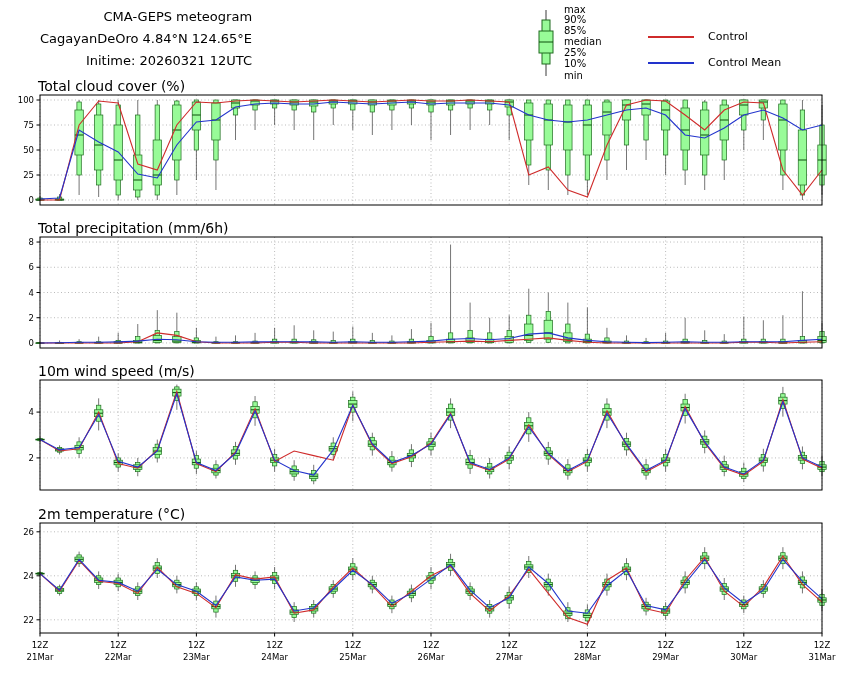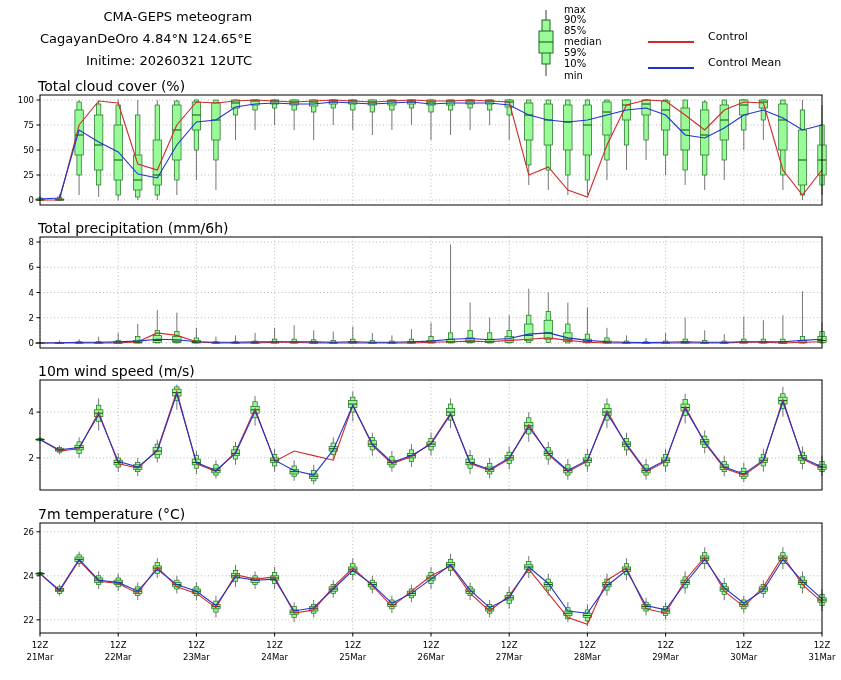--- a/index.html
+++ b/index.html
@@ -3,21 +3,21 @@
 <meta charset="utf-8">
 <style>
   html,body{margin:0;padding:0;}
   body{width:841px;height:680px;background:#ffffff;font-family:"DejaVu Sans","Liberation Sans",sans-serif;color:#000;}
   .page{position:relative;width:841px;height:680px;overflow:hidden;background:#fff;}
   .hdr{position:absolute;left:40px;top:6px;font-size:13px;line-height:22px;text-align:right;}
   .panel-title{position:absolute;font-size:14px;}
   #chart-svg{position:absolute;left:0;top:0;}
   .legend-glyph{position:absolute;left:536px;top:8px;}
   .lg-label{position:absolute;left:564px;font-size:10px;line-height:8px;white-space:nowrap;}
-  .legend-entry{position:absolute;left:648px;display:flex;align-items:flex-end;}
+  .legend-entry{position:absolute;left:648px;display:flex;align-items:center;}
   .legend-line{display:inline-block;width:46px;height:2px;margin-right:14px;}
   .legend-text{font-size:11px;}
   svg text{font-family:"DejaVu Sans","Liberation Sans",sans-serif;}
 </style>
 </head>
 <body>
 
 <div class="page">
 
   <svg id="chart-svg" width="841" height="680" viewBox="0 0 841 680">
@@ -830,31 +830,31 @@
   <svg class="legend-glyph" width="22" height="72" viewBox="0 0 22 72">
     <line class="lg-wh" x1="10" y1="2" x2="10" y2="68" stroke="#3a3a3a"></line>
     <rect class="lg-box" x="6" y="12" width="8" height="44" fill="#98fb98" stroke="#1e6b1e"></rect>
     <rect class="lg-box" x="3" y="23" width="14" height="22" fill="#98fb98" stroke="#1e6b1e"></rect>
     <line class="lg-med" x1="3" y1="34" x2="17" y2="34" stroke="#0c4f0c"></line>
   </svg>
   <span class="lg-label" style="top:6px">max</span>
   <span class="lg-label" style="top:16px">90%</span>
   <span class="lg-label" style="top:27px">85%</span>
   <span class="lg-label" style="top:38px">median</span>
-  <span class="lg-label" style="top:49px">59%</span>
+  <span class="lg-label" style="top:49px">25%</span>
   <span class="lg-label" style="top:60px">10%</span>
   <span class="lg-label" style="top:72px">min</span>
 
   <div class="legend-entry" style="top:30px">
     <span class="legend-line" style="background: rgb(207, 43, 43);"></span>
     <span class="legend-text">Control</span>
   </div>
   <div class="legend-entry" style="top:56px">
     <span class="legend-line" style="background: rgb(34, 51, 204);"></span>
     <span class="legend-text">Control Mean</span>
   </div>
 
   <div class="panel-title" style="left:38px;top:78px">Total cloud cover (%)</div>
   <div class="panel-title" style="left:38px;top:220px">Total precipitation (mm/6h)</div>
   <div class="panel-title" style="left:38px;top:363px">10m wind speed (m/s)</div>
-  <div class="panel-title" style="left:38px;top:506px">7m temperature (°C)</div>
+  <div class="panel-title" style="left:38px;top:506px">2m temperature (°C)</div>
 
 </div>
 
 </body></html>

